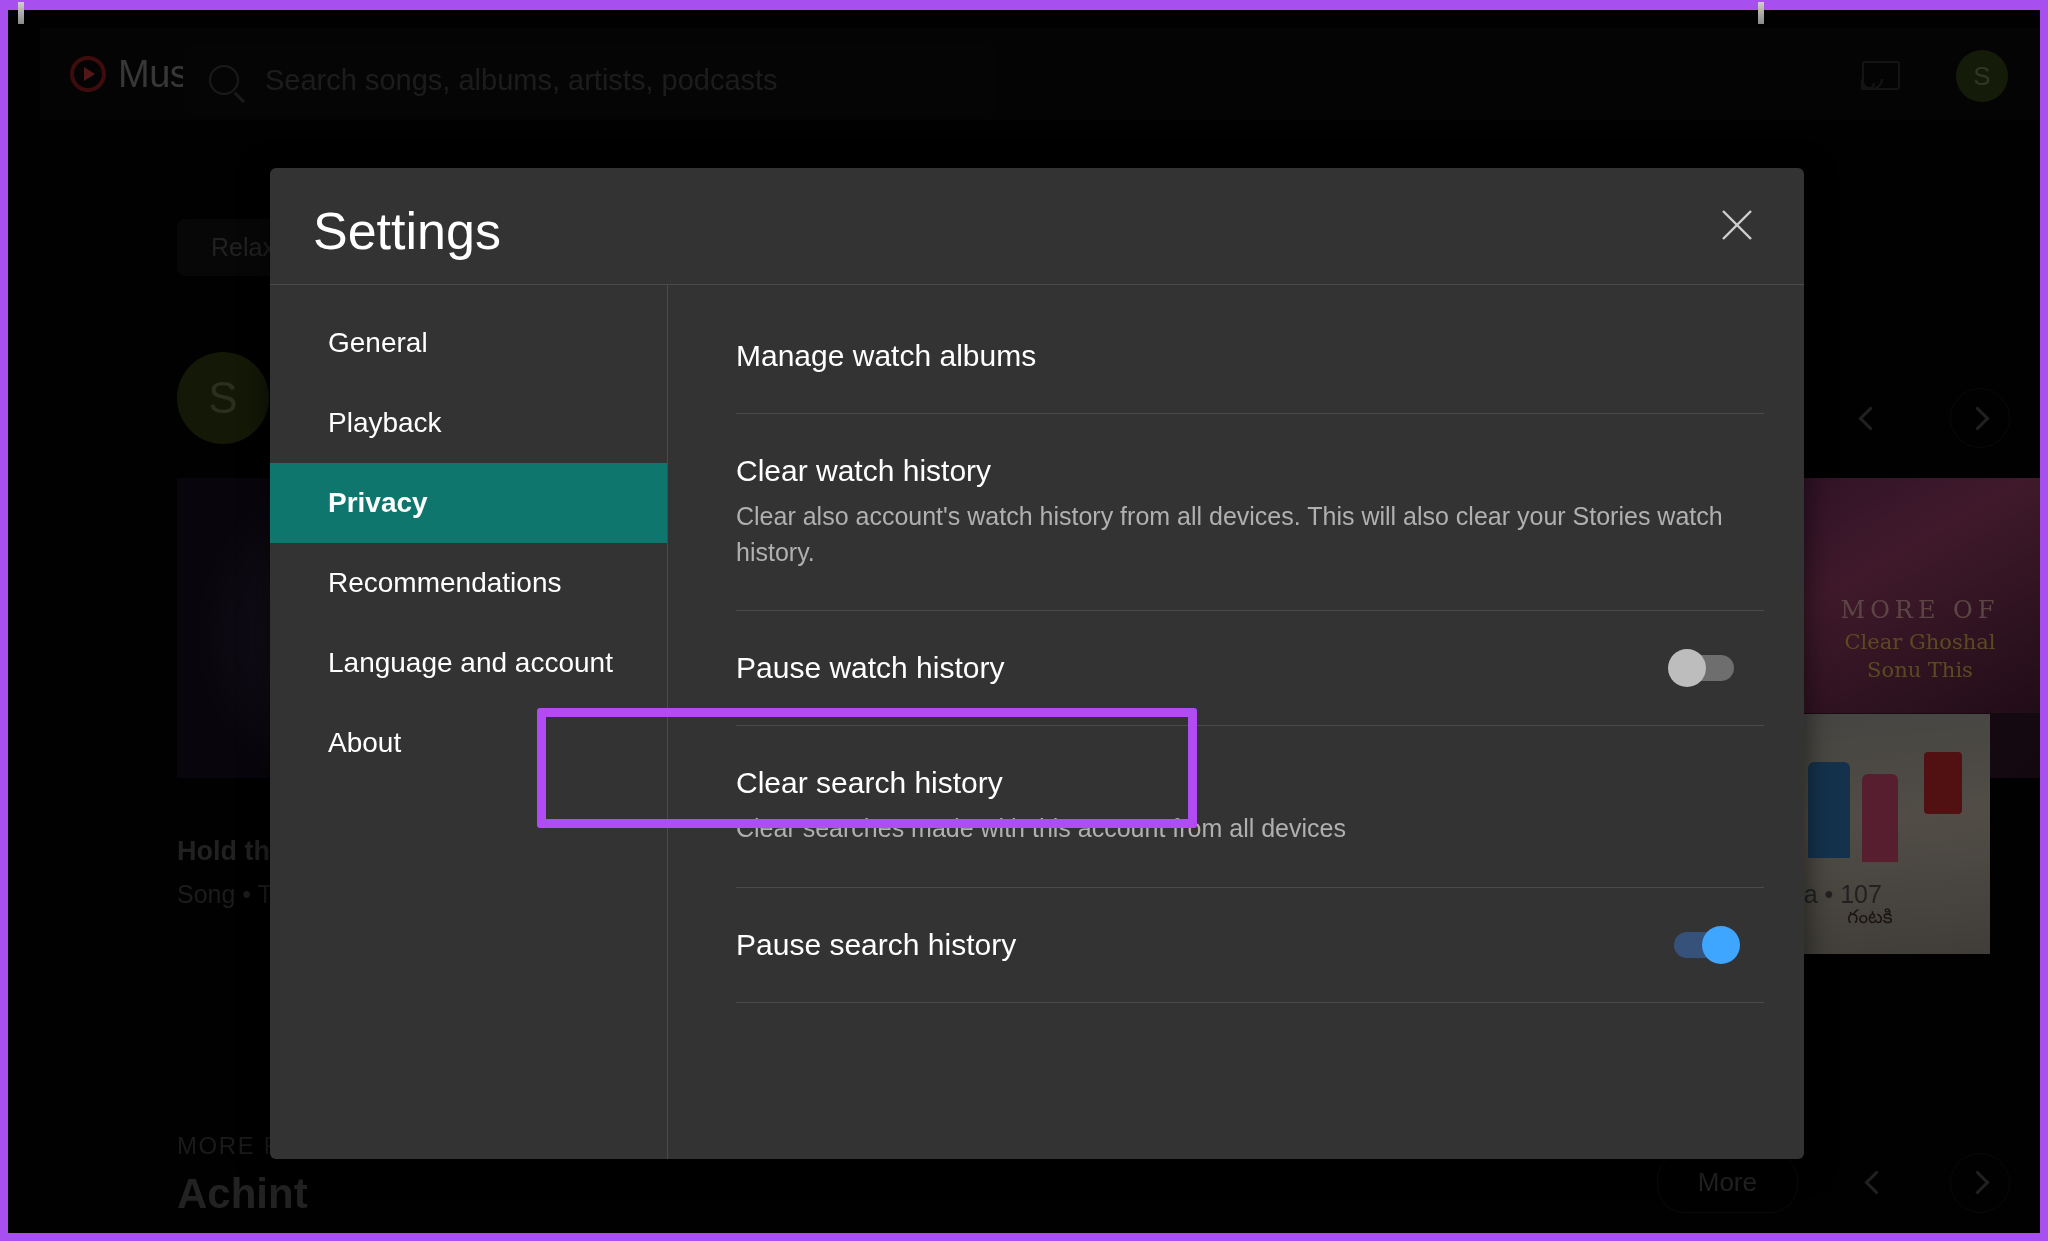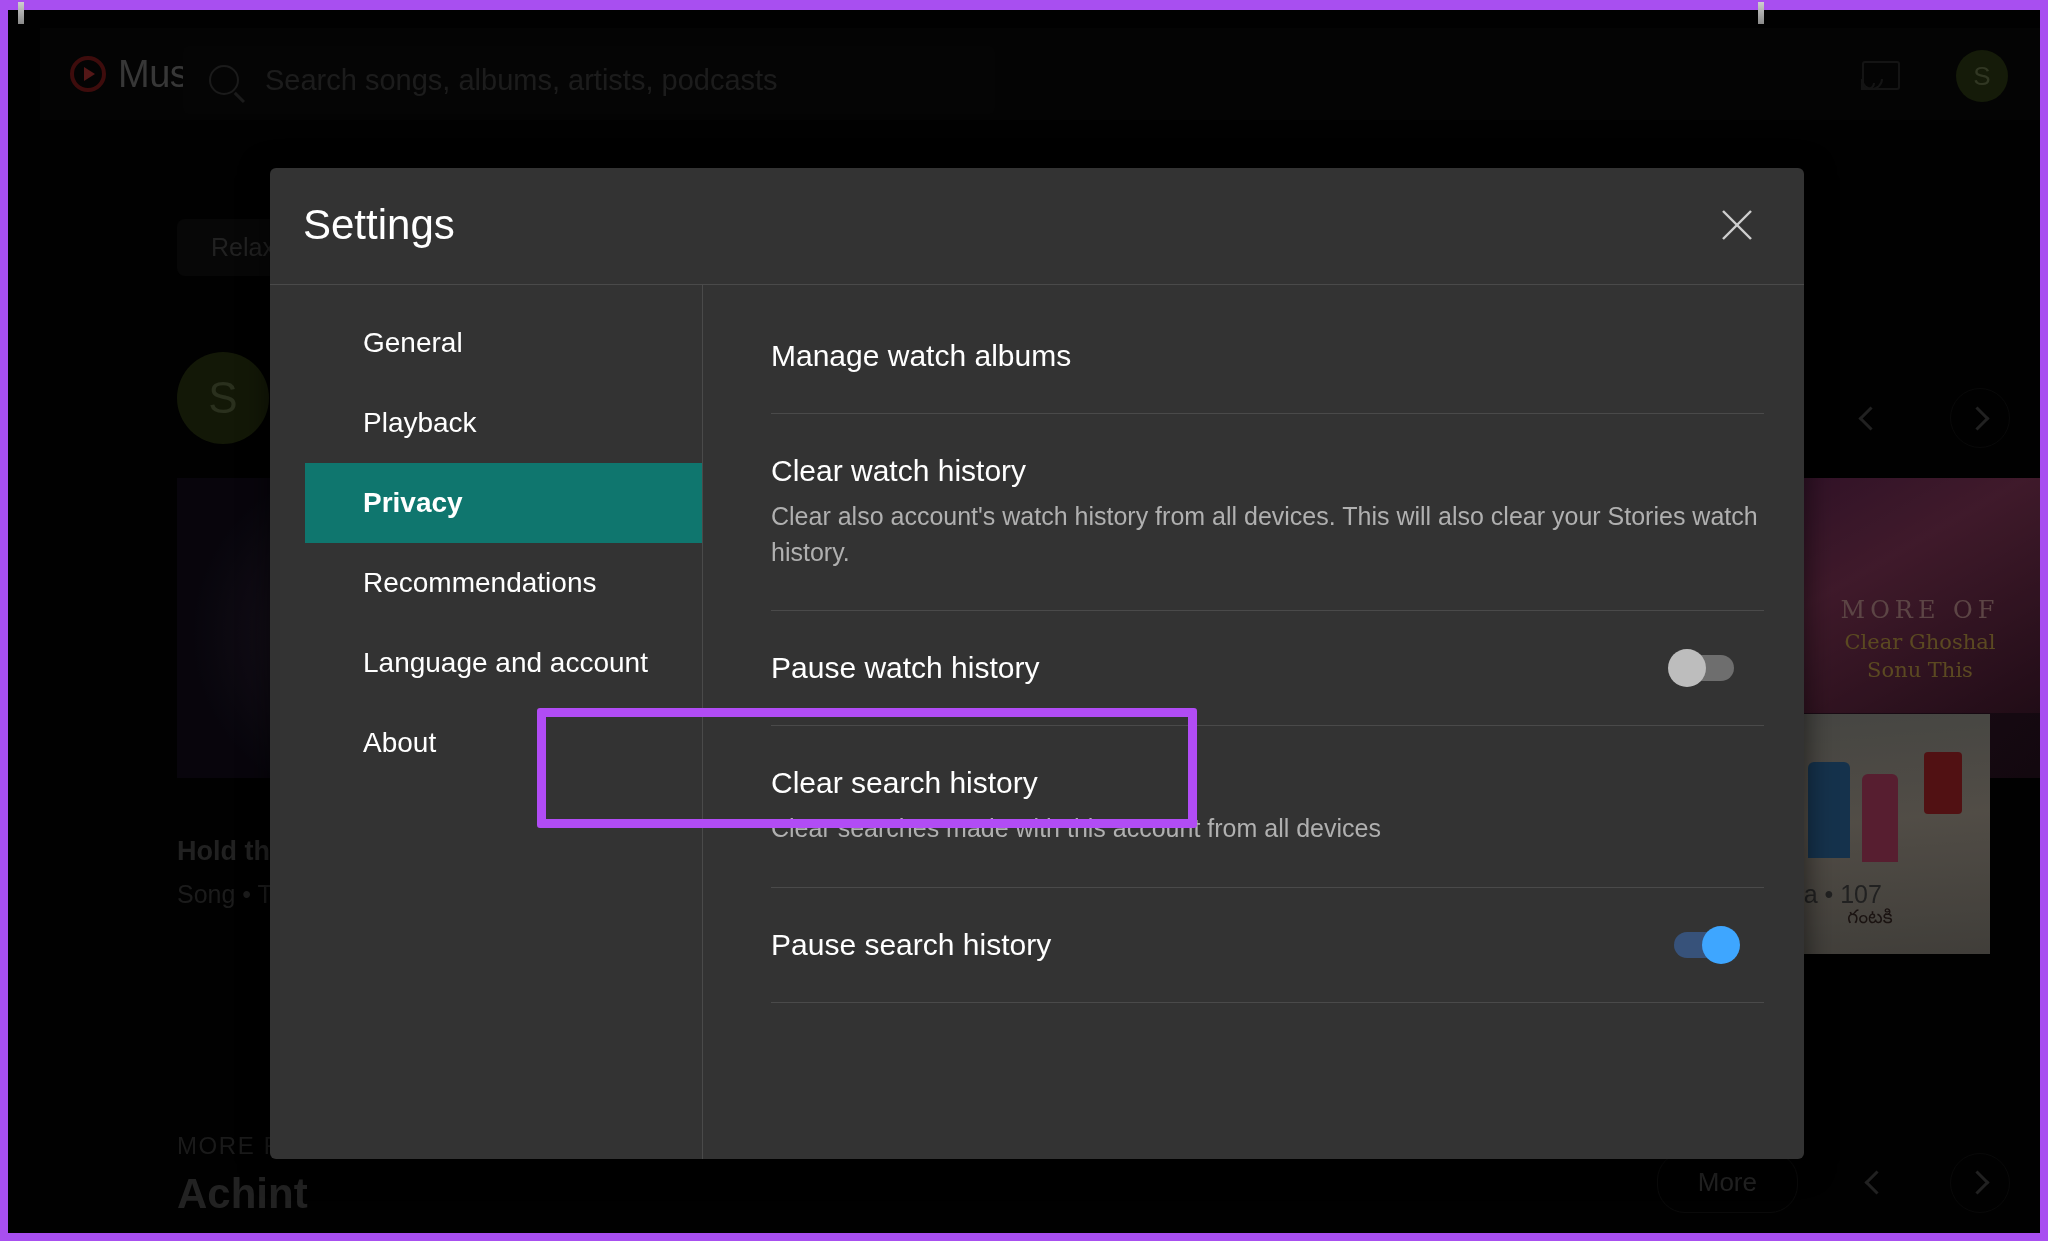--- a/index.html
+++ b/index.html
@@ -120,29 +120,29 @@
   .bottom-bar { position: absolute; right: 38px; bottom: 28px; display: flex; gap: 46px; align-items: center; z-index: 3; }
   .more-btn { padding: 14px 40px; border-radius: 28px; border: 1px solid #181818; color: #4d4d4d; font-size: 26px; }
 
   
   .dialog {
     position: absolute; left: 270px; top: 168px; width: 1534px; height: 991px;
     background: #333333; border-radius: 6px; z-index: 20;
     box-shadow: 0 6px 30px rgba(0,0,0,0.6); overflow: hidden;
   }
   .dlg-head { position: relative; height: 116px; }
-  .dlg-title { position: absolute; left: 33px; top: 33px; color: #fff; font-size: 42px; }
+  .dlg-title { position: absolute; left: 43px; top: 33px; color: #fff; font-size: 52px; }
   .dlg-close {
     position: absolute; right: 40px; top: 30px; width: 54px; height: 54px;
     display: flex; align-items: center; justify-content: center;
   }
   .dlg-close svg { display: block; }
   .dlg-divider { height: 1px; background: #4a4a4a; width: 100%; }
 
-  .dlg-body { display: flex; height: 874px; padding-left: 35px; }
+  .dlg-body { display: flex; height: 874px; }
   .dlg-nav { width: 398px; flex: none; border-right: 1px solid #4a4a4a; padding-top: 18px; }
   .nav-item { height: 80px; display: flex; align-items: center; padding-left: 58px; color: #fff; font-size: 28px; }
   .nav-item.active { background: #0f766e; font-weight: bold; }
 
   .dlg-main { flex: 1; padding: 0 40px 0 68px; }
   .setting-row { position: relative; padding: 40px 0 40px 0; border-bottom: 1px solid #4a4a4a; }
   .setting-row.first { padding-top: 54px; }
   .setting-row.last { border-bottom: 1px solid #4a4a4a; }
   .row-title { color: #fff; font-size: 30px; }
   .row-desc { color: #b0b0b0; font-size: 25px; margin-top: 11px; line-height: 1.42; max-width: 1020px; }

